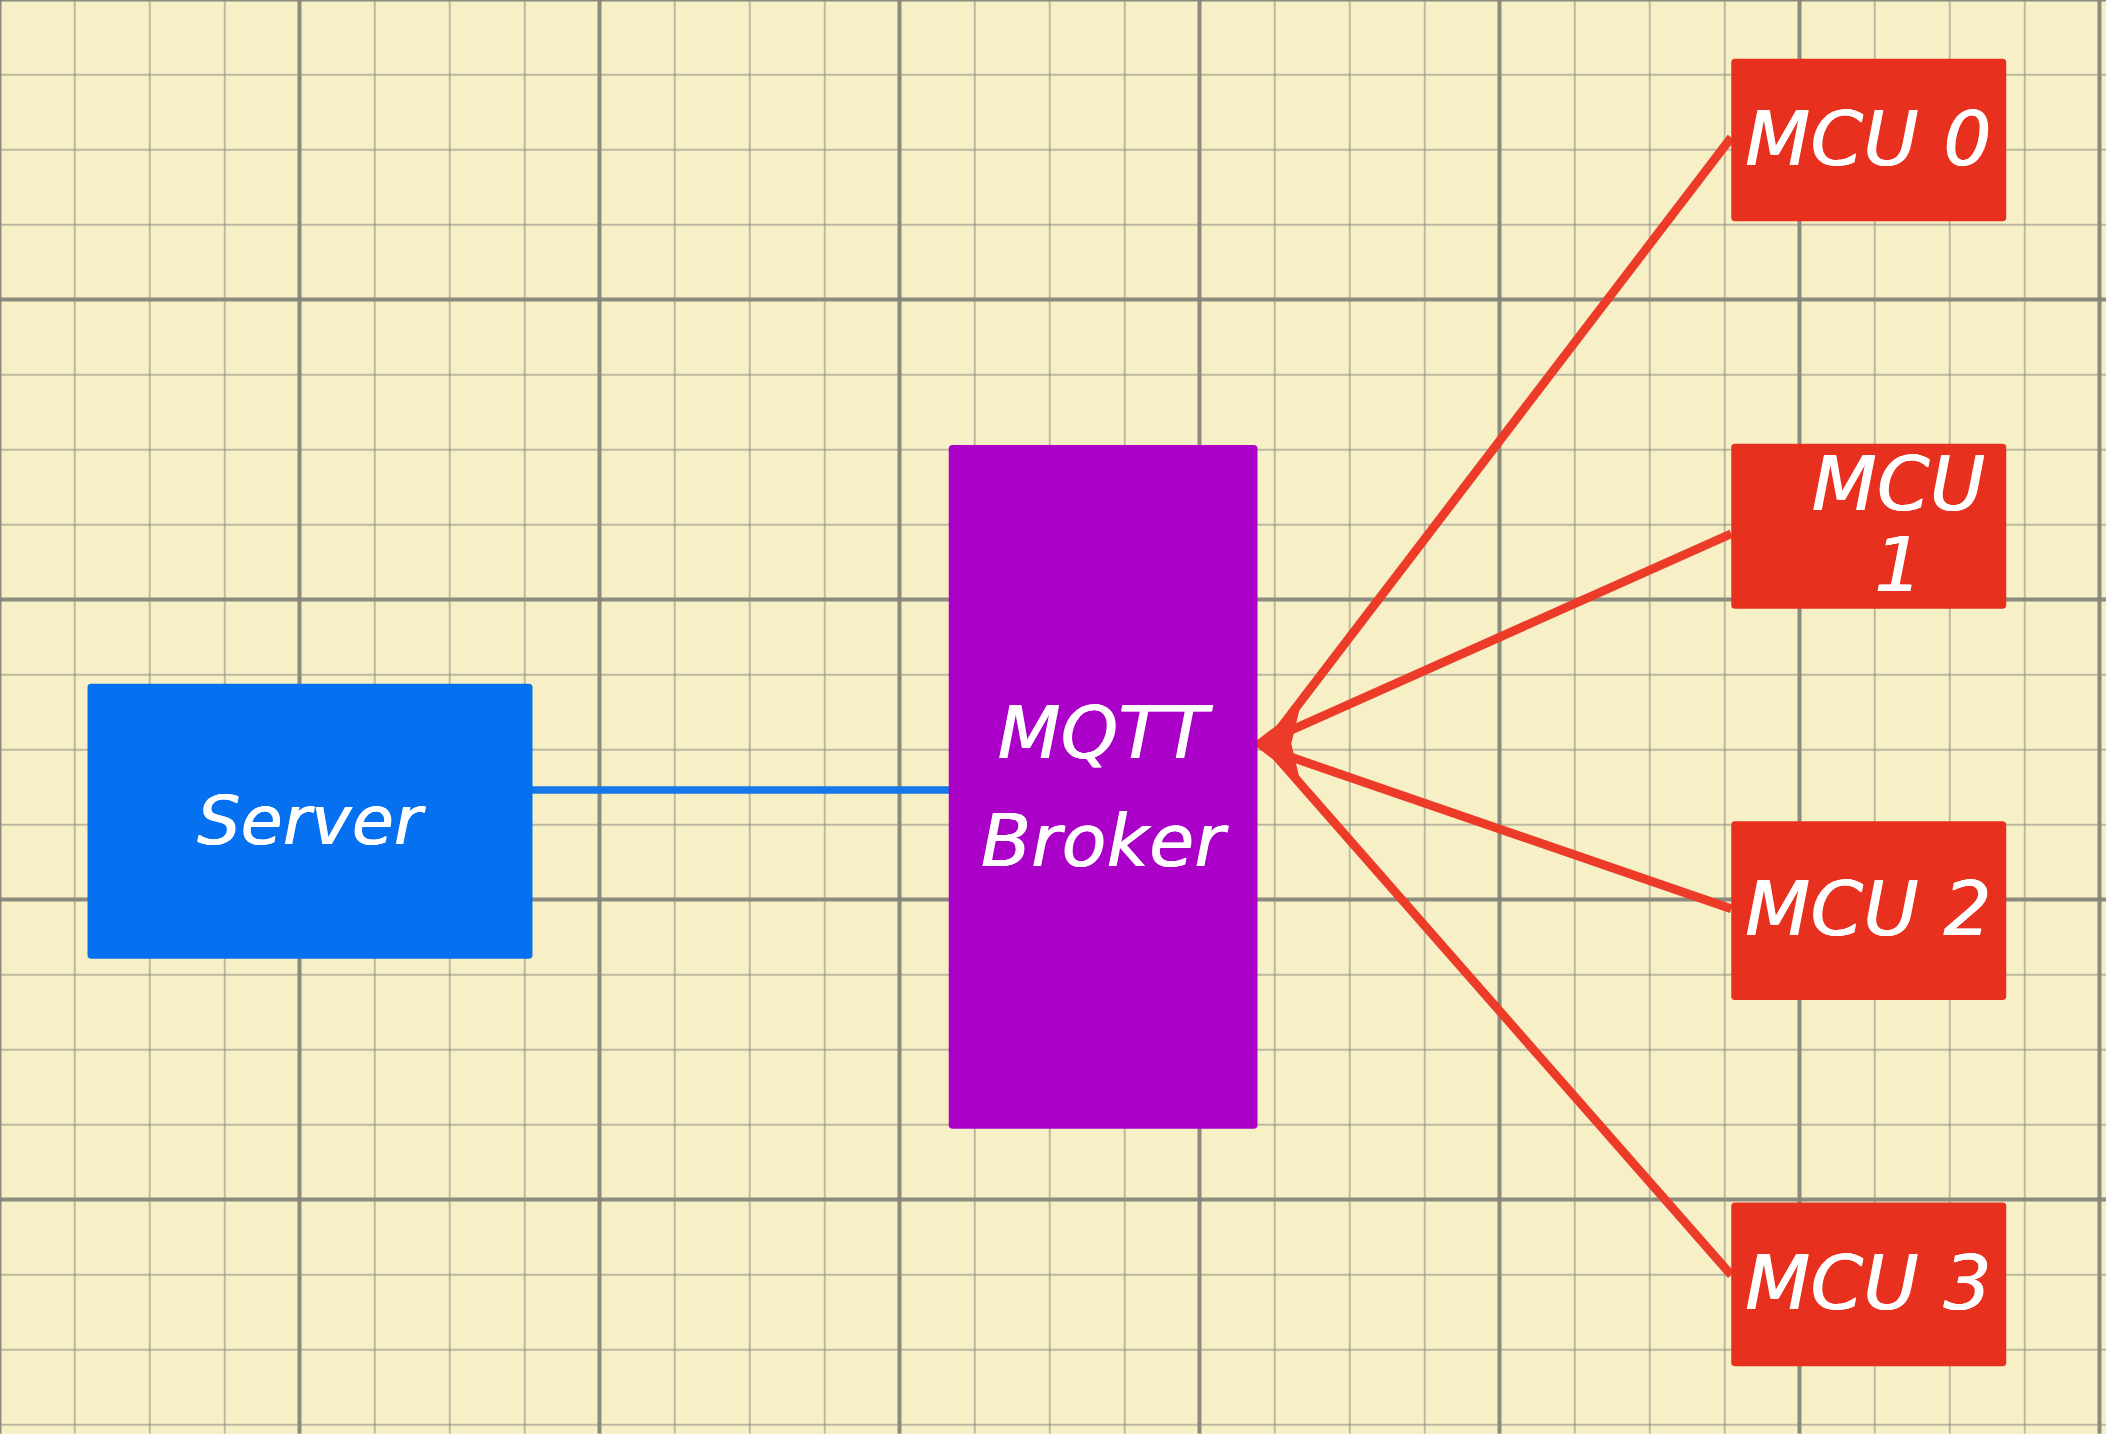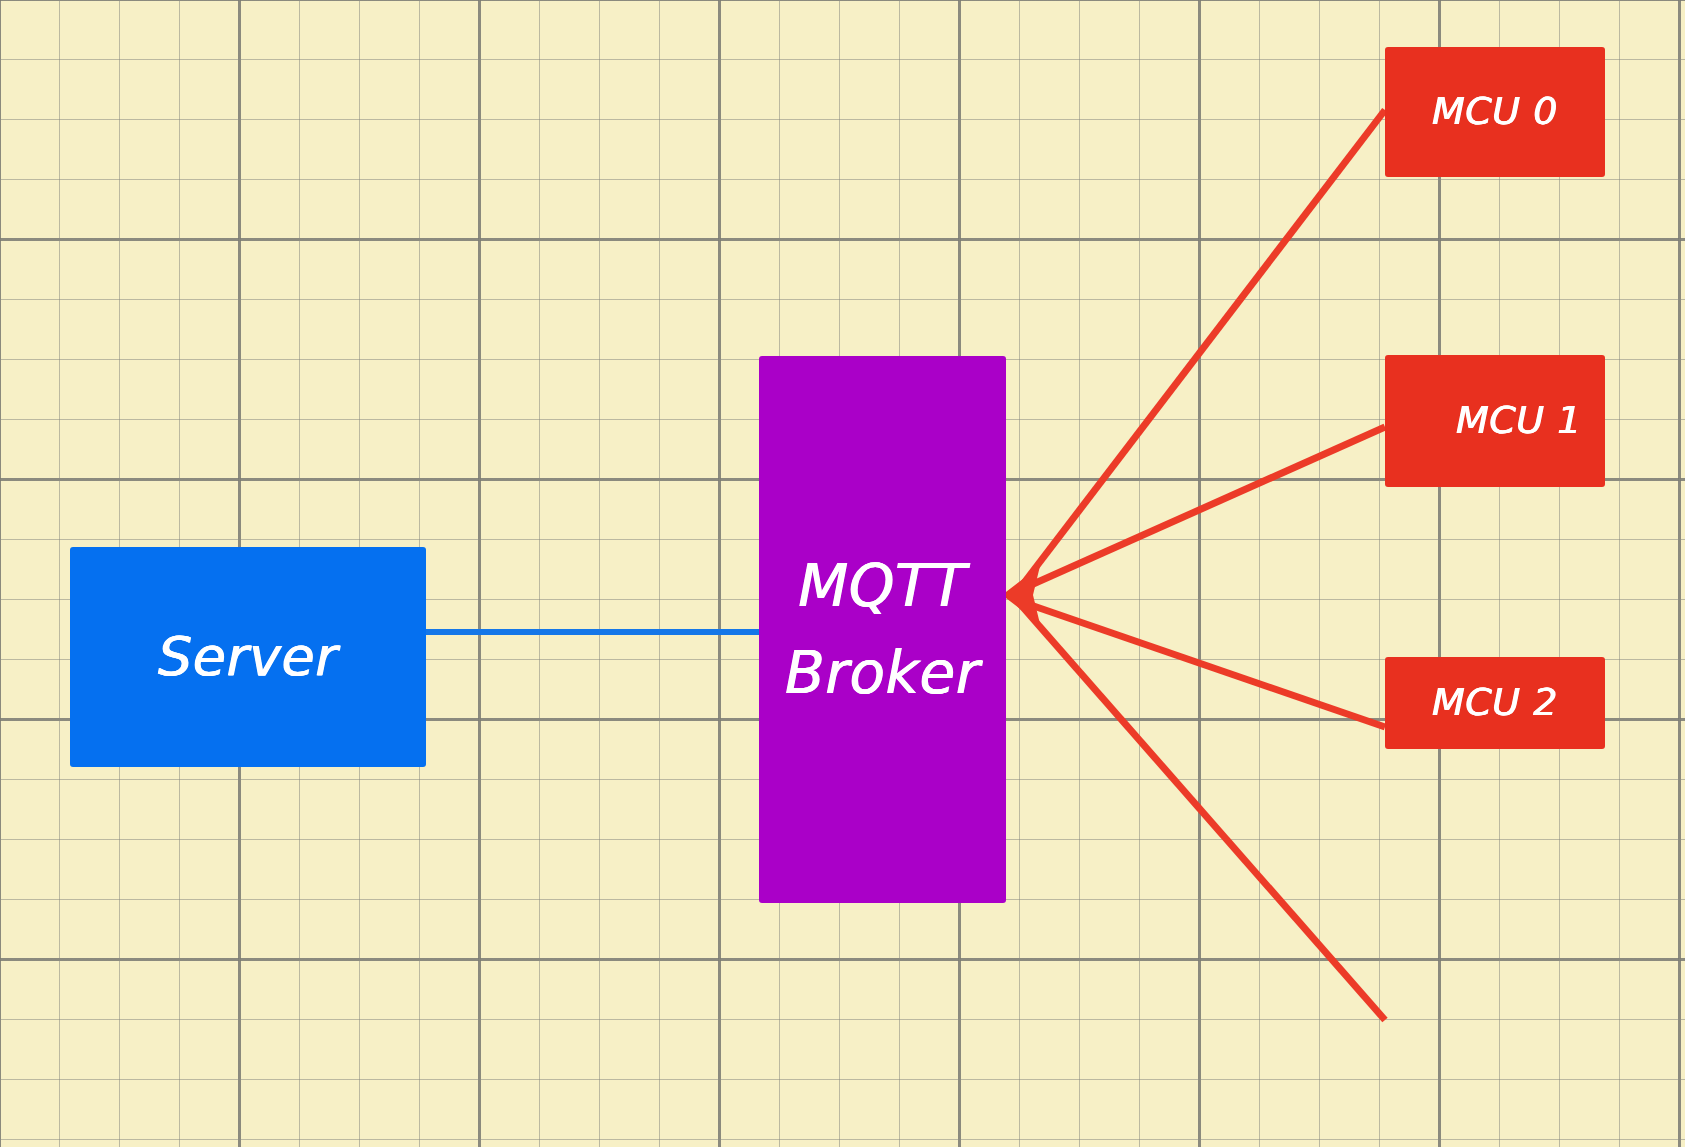--- a/index.html
+++ b/index.html
@@ -68,25 +68,25 @@
     top: 356px;
     width: 247px;
     height: 547px;
     font-size: 58px;
   }
   #node-broker .lbl { display: block; }
   #node-broker .lbl + .lbl { margin-top: 24px; }
   .mcu {
     left: 1385px;
     width: 220px;
-    font-size: 38px;
+    font-size: 60px;
   }
   #node-mcu0 { top: 47px;  height: 130px; }
   #node-mcu1 { top: 355px; height: 132px; }
-  #node-mcu2 { top: 657px; height: 92px; }
+  #node-mcu2 { top: 657px; height: 143px; }
   #node-mcu3 { top: 962px; height: 131px; }
 </style>
 </head>
 <body>
 
 <div id="canvas">
 
   <svg class="edges" viewBox="0 0 1685 1147" width="1685" height="1147">
     <line x1="426" y1="632" x2="759" y2="632" stroke="#1577e8" stroke-width="6" stroke-linecap="round"></line>
 
@@ -112,14 +112,17 @@
   </div>
 
   <div class="node mcu" id="node-mcu1" style="background:#e8301f;padding-left:48px;">
     <span class="lbl">MCU 1</span>
   </div>
 
   <div class="node mcu" id="node-mcu2" style="background:#e8301f;">
     <span class="lbl">MCU 2</span>
   </div>
 
+  <div class="node mcu" id="node-mcu3" style="background:#e8301f;">
+    <span class="lbl">MCU 3</span>
+  </div>
 
 </div>
 
 </body></html>

